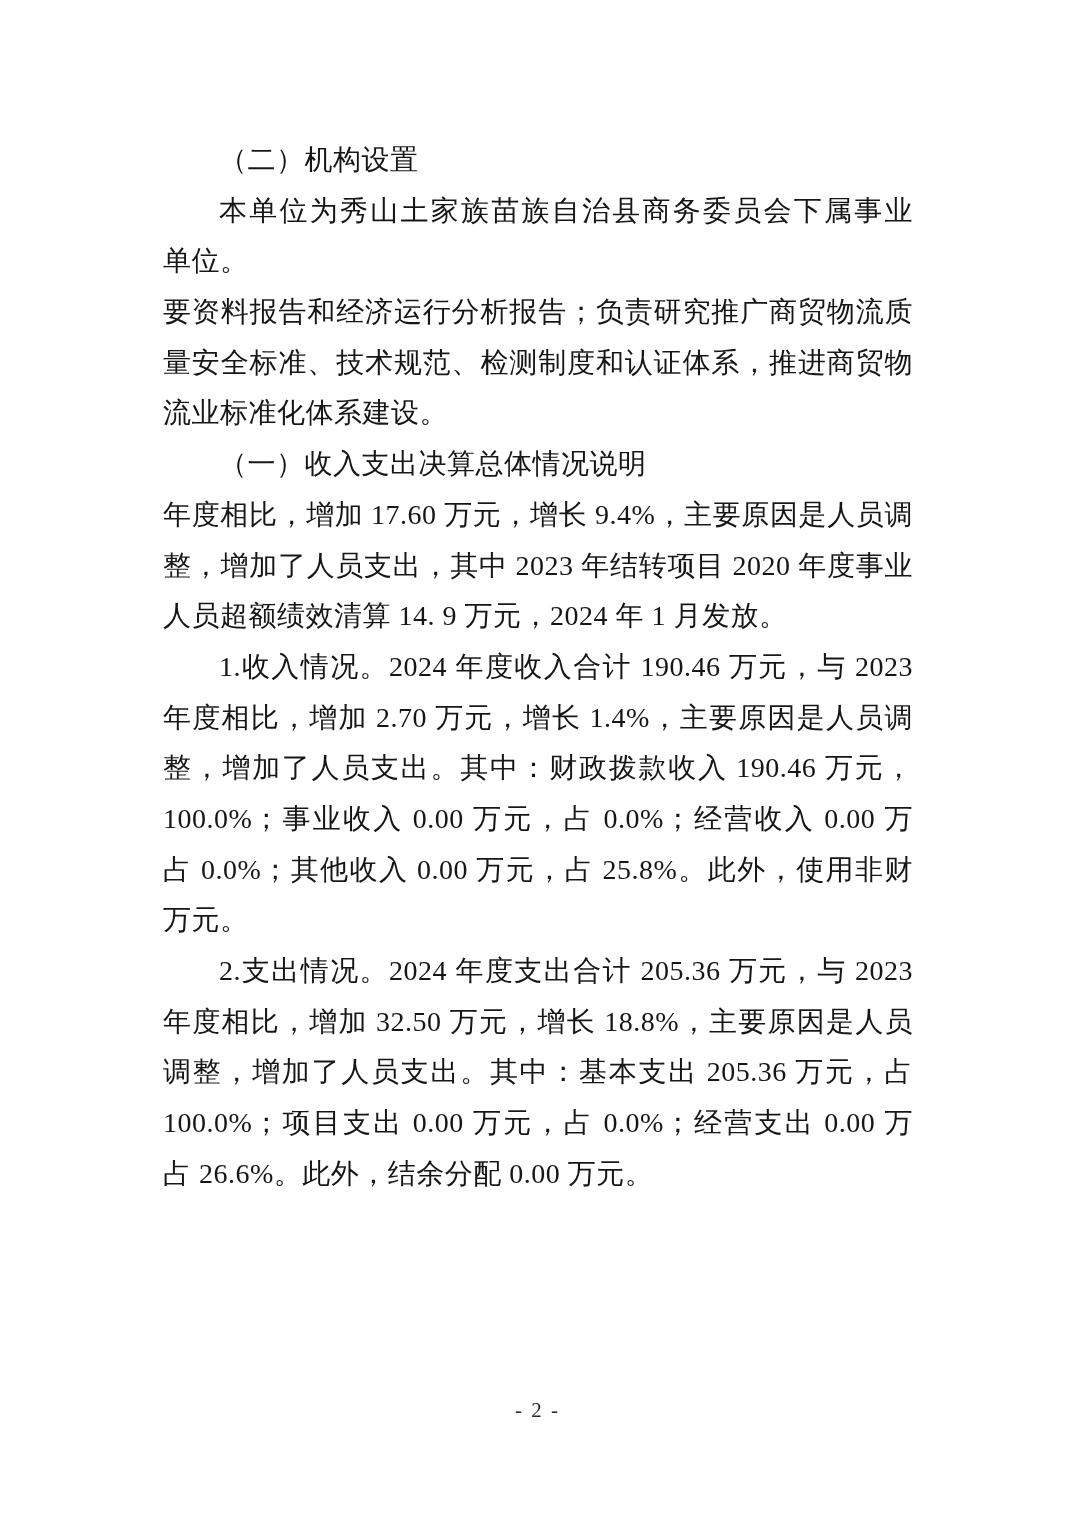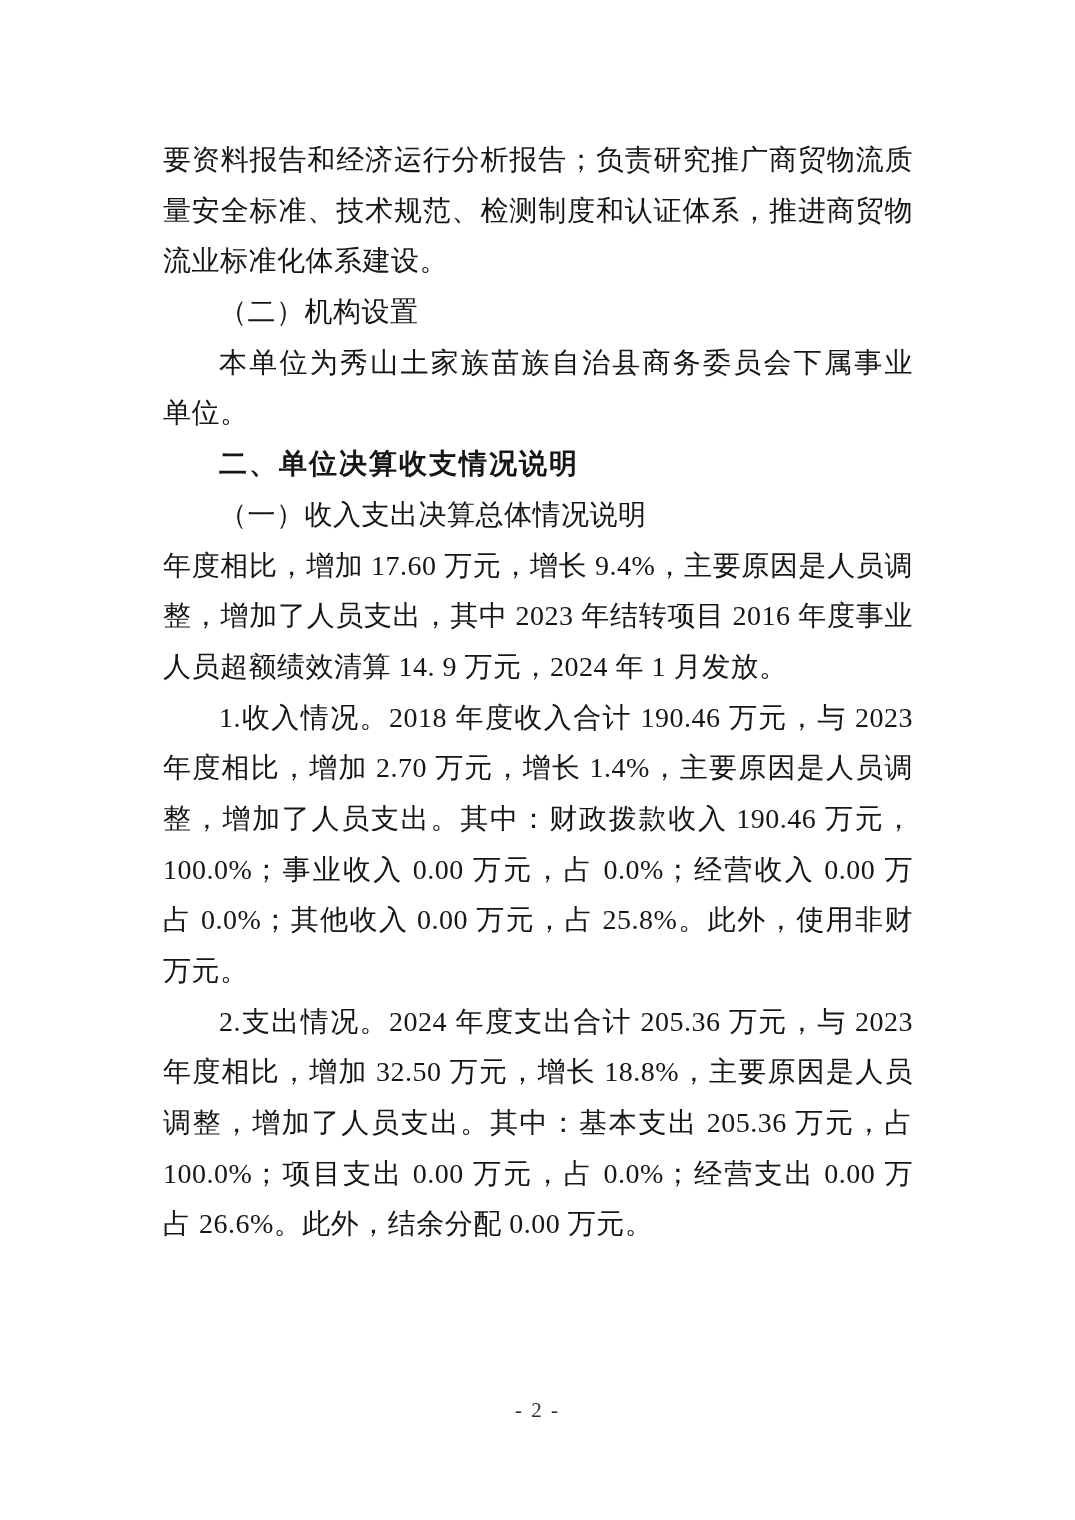--- a/index.html
+++ b/index.html
@@ -53,45 +53,44 @@
   }
 </style>
 </head>
 <body>
 
 <div class="page">
 
   <div class="doc">
 
     <div class="para">
+      <div class="ln end ind">（二）机构设置</div>
+      <div class="ln ind">本单位为秀山土家族苗族自治县商务委员会下属事业</div>
+      <div class="ln end">单位。</div>
+    </div>
+
+    <div class="para">
       <div class="ln">要资料报告和经济运行分析报告；负责研究推广商贸物流质</div>
       <div class="ln">量安全标准、技术规范、检测制度和认证体系，推进商贸物</div>
       <div class="ln end">流业标准化体系建设。</div>
     </div>
 
     <div class="para">
-      <div class="ln end ind">（二）机构设置</div>
-      <div class="ln ind">本单位为秀山土家族苗族自治县商务委员会下属事业</div>
-      <div class="ln end">单位。</div>
-    </div>
-
-    <div class="para">
-      <div class="ln end ind heading-hei">二、单位决算收支情况说明</div>
       <div class="ln end ind">（一）收入支出决算总体情况说明</div>
     </div>
 
     <div class="para">
       <div class="ln">年度相比，增加 17.60 万元，增长 9.4%，主要原因是人员调</div>
-      <div class="ln">整，增加了人员支出，其中 2023 年结转项目 2016 年度事业</div>
+      <div class="ln">整，增加了人员支出，其中 2023 年结转项目 2020 年度事业</div>
       <div class="ln end">人员超额绩效清算 14. 9 万元，2024 年 1 月发放。</div>
     </div>
 
     <div class="para">
       <div class="ln ind">
-        <span class="lead-bold">1.收入情况。</span><span>2018 年度收入合计 190.46 万元，与 2023</span>
+        <span class="lead-bold">1.收入情况。</span><span>2024 年度收入合计 190.46 万元，与 2023</span>
       </div>
       <div class="ln">年度相比，增加 2.70 万元，增长 1.4%，主要原因是人员调</div>
       <div class="ln">整，增加了人员支出。其中：财政拨款收入 190.46 万元，占</div>
       <div class="ln">100.0%；事业收入 0.00 万元，占 0.0%；经营收入 0.00 万元，</div>
       <div class="ln">占 0.0%；其他收入 0.00 万元，占 25.8%。此外，使用非财政</div>
       <div class="ln end">万元。</div>
     </div>
 
     <div class="para">
       <div class="ln ind">

